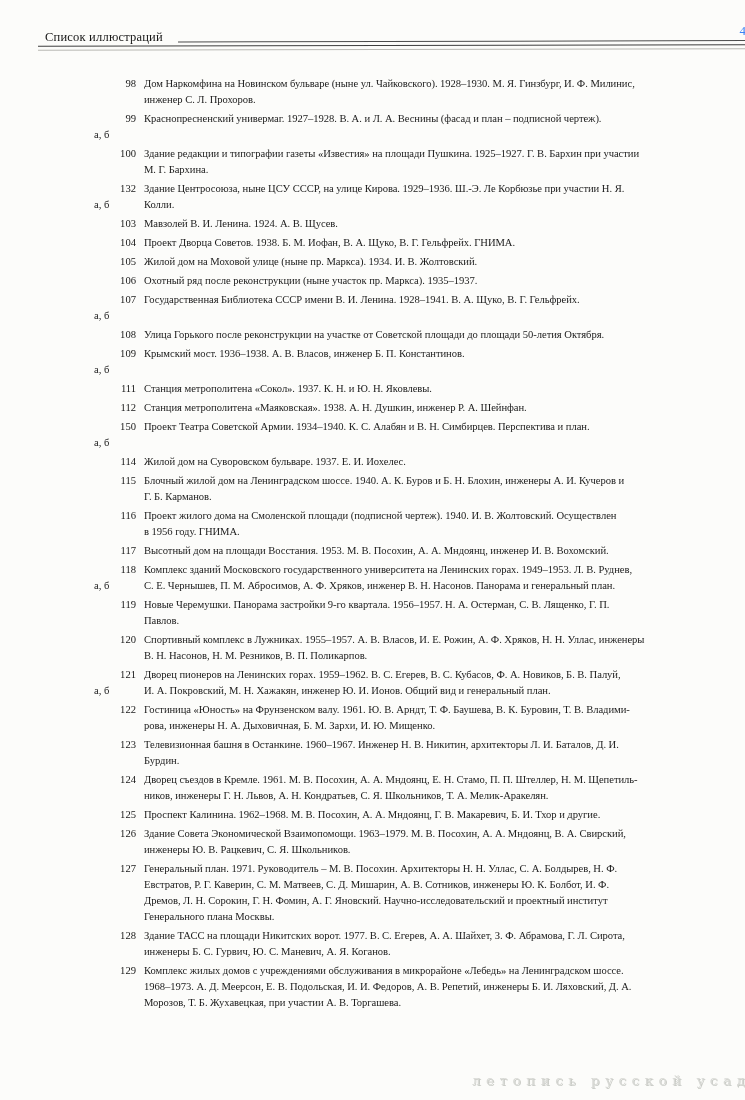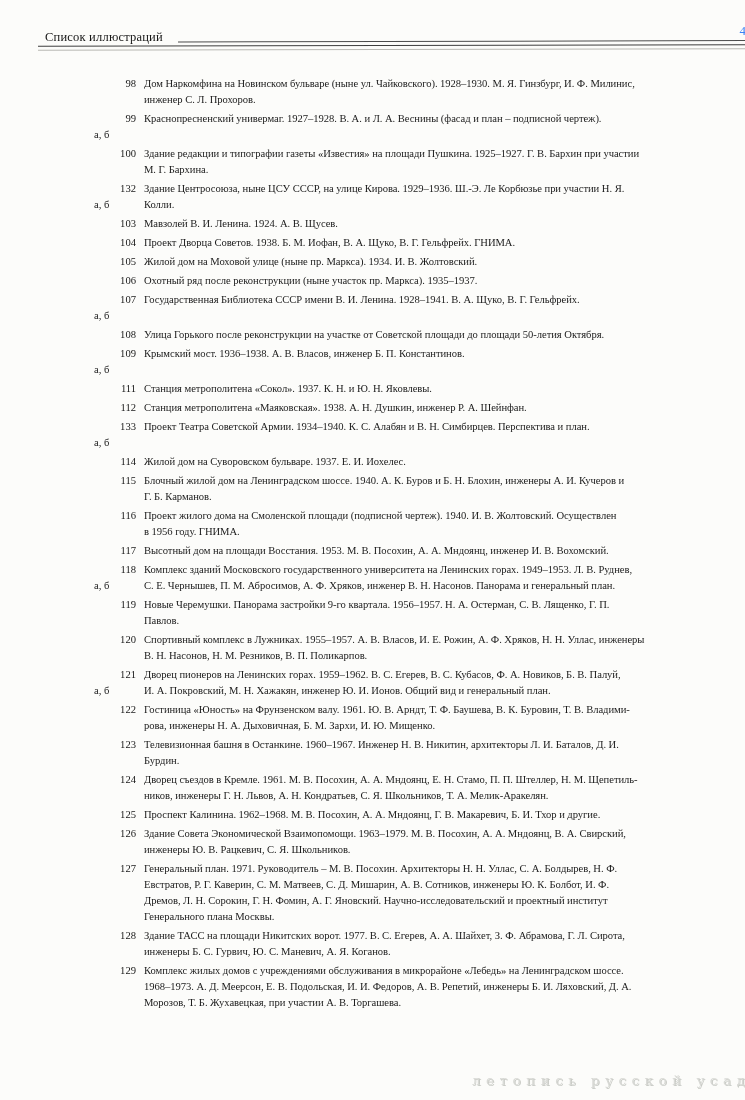--- a/index.html
+++ b/index.html
@@ -150,21 +150,21 @@
   </div>
 
   <div class="entry">
     <span class="sub"></span>
     <span class="num">112</span>
     <div class="text">Станция метрополитена «Маяковская». 1938. А. Н. Душкин, инженер Р. А. Шейнфан.</div>
   </div>
 
   <div class="entry">
     <span class="sub">а, б</span>
-    <span class="num">133</span>
+    <span class="num">150</span>
     <div class="text">Проект Театра Советской Армии. 1934–1940. К. С. Алабян и В. Н. Симбирцев. Перспектива и план.</div>
   </div>
 
   <div class="entry">
     <span class="sub"></span>
     <span class="num">114</span>
     <div class="text">Жилой дом на Суворовском бульваре. 1937. Е. И. Иохелес.</div>
   </div>
 
   <div class="entry">

